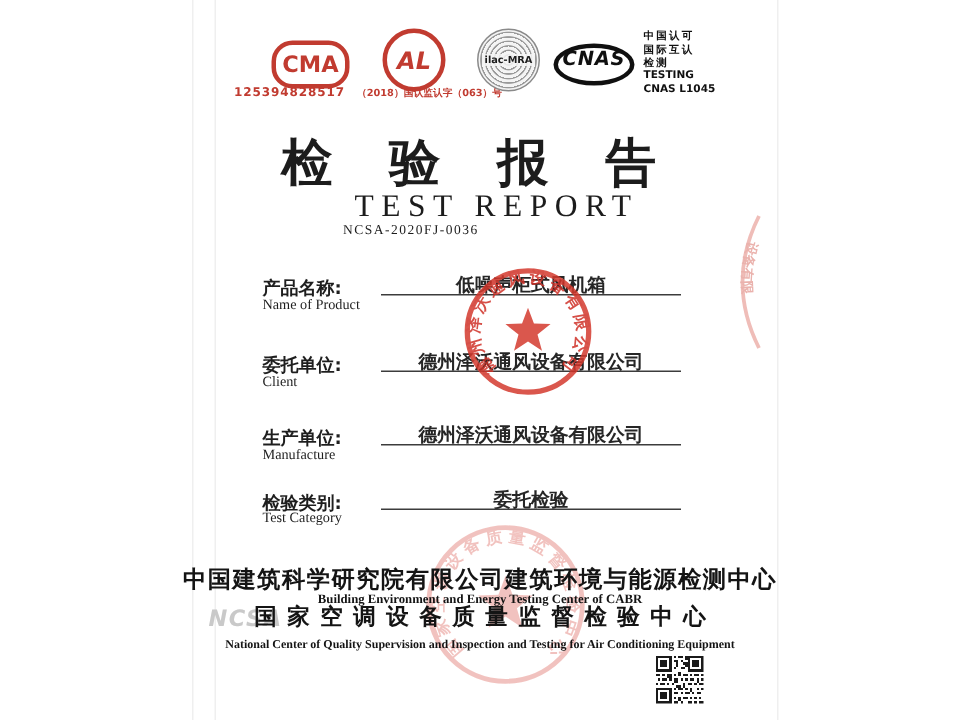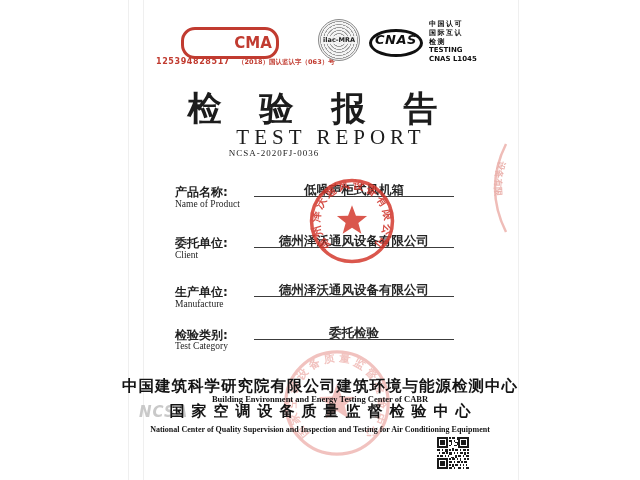--- a/index.html
+++ b/index.html
@@ -3,21 +3,21 @@
 <meta charset="utf-8">
 <style>
   html,body{margin:0;padding:0;background:#ffffff;}
   #canvas{
     position:relative;width:640px;height:480px;background:#ffffff;overflow:hidden;
     font-family:"DejaVu Sans",sans-serif;color:#222;
   }
   .crease{position:absolute;top:0;bottom:0;width:1px;background:#efefef;}
   
   .cma-box{position:absolute;left:181px;top:27px;width:46px;height:26px;
-    border:3px solid #c13b30;border-radius:14px;display:flex;align-items:center;justify-content:center;padding-left:46px;}
+    border:3px solid #c13b30;border-radius:14px;display:flex;align-items:center;justify-content:center;}
   .cma-box span{font-weight:bold;font-size:15px;color:#c13b30;letter-spacing:0;}
   .cma-number{position:absolute;left:156px;top:57px;width:86px;font-size:8px;color:#c13b30;
     letter-spacing:0.6px;font-weight:bold;}
   .cal-circle{position:absolute;left:255px;top:19px;width:36px;height:36px;border:3px solid #c13b30;
     border-radius:50%;display:flex;align-items:center;justify-content:center;}
   .cal-circle span{font-size:16px;font-weight:bold;font-style:italic;color:#c13b30;}
   .cal-caption{position:absolute;left:238px;top:58px;width:110px;font-size:6.5px;color:#c13b30;
     font-weight:bold;white-space:nowrap;}
   .ilac-circle{position:absolute;left:318px;top:19px;width:40px;height:40px;border-radius:50%;
     border:1px solid #8a8a8a;
@@ -67,20 +67,23 @@
 
   <div class="crease" style="left:128px;"></div>
   <div class="crease" style="left:143px;"></div>
   <div class="crease" style="left:518px;"></div>
 
   <div class="cma-box">
     <span>CMA</span>
   </div>
   <div class="cma-number">125394828517</div>
 
+  <div class="cal-circle">
+    <span>AL</span>
+  </div>
   <div class="cal-caption">（2018）国认监认字（063）号</div>
 
   <div class="ilac-circle">
     <span>ilac-MRA</span>
   </div>
 
   <div class="cnas-oval">
     <span>CNAS</span>
   </div>
   <div class="cnas-lines">

